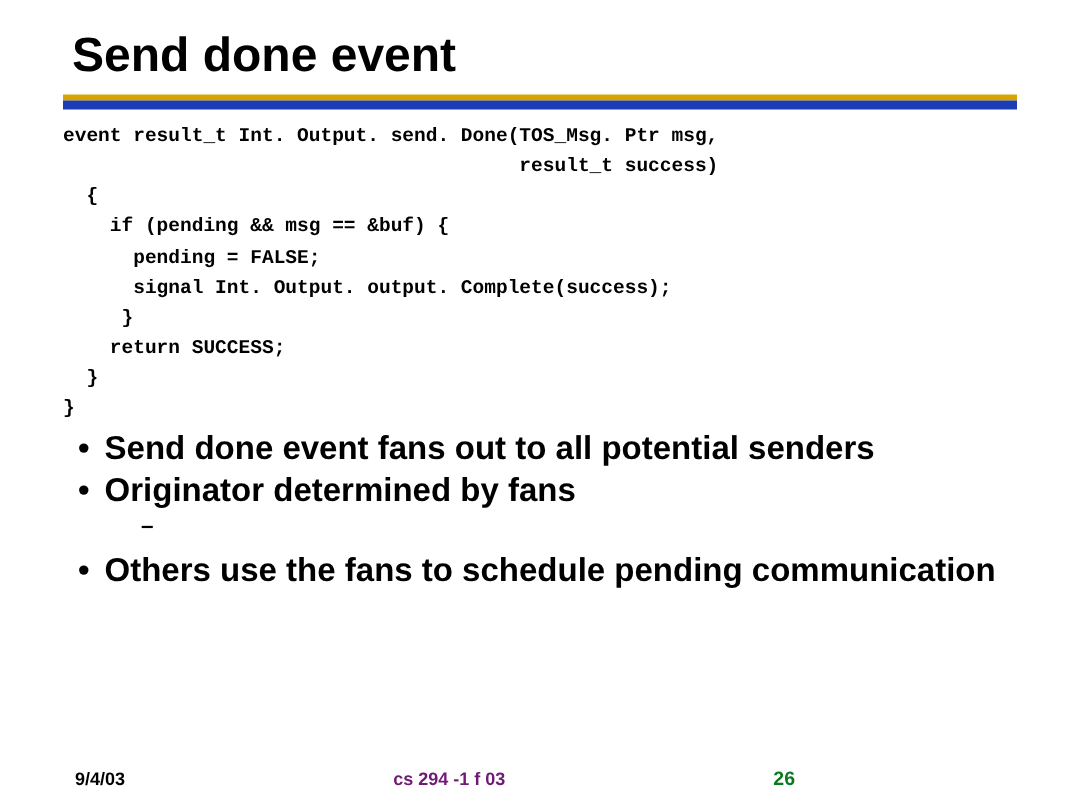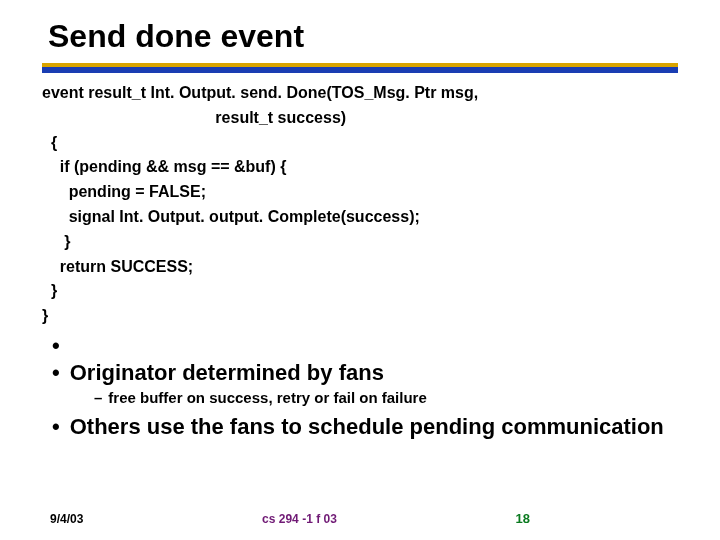--- a/index.html
+++ b/index.html
@@ -29,22 +29,22 @@
     border-top: 4px solid #d9a400;
     margin: 0;
   }
   .blue-bar {
     height: 6px;
     width: 100%;
     background: #1a3db3;
     margin-top: 0;
   }
   .code-block {
-    font-family: Liberation Sans, sans-serif;
-    font-size: 16px;
+    font-family: Liberation Mono, monospace;
+    font-size: 13px;
     font-weight: bold;
     color: #000;
     margin: 8px 42px 4px 42px;
     line-height: 1.55;
     white-space: pre;
   }
   .content {
     margin: 0 42px 0 42px;
   }
   .bullet {
@@ -127,32 +127,32 @@
       pending = FALSE;
       signal Int. Output. output. Complete(success);
      }
     return SUCCESS;
   }
 }</div>
 
 <div class="content">
   <div class="bullet">
     <span class="bullet-mark">•</span>
+    <span class="bullet-text">Send done event fans out to all potential senders</span>
   </div>
   <div class="bullet">
     <span class="bullet-mark">•</span>
     <span class="bullet-text">Originator determined by fans</span>
   </div>
   <div class="sub-bullet">
     <span class="sub-mark">–</span>
-    <span class="sub-text">free buffer on success, retry or fail on failure</span>
   </div>
   <div class="bullet">
     <span class="bullet-mark">•</span>
     <span class="bullet-text">Others use the fans to schedule pending communication</span>
   </div>
 </div>
 
 <div class="footer">
   <span class="footer-left">9/4/03</span>
   <span class="footer-center">cs 294 -1 f 03</span>
-  <span class="footer-right">18</span>
+  <span class="footer-right">26</span>
 </div>
 
 </body></html>

